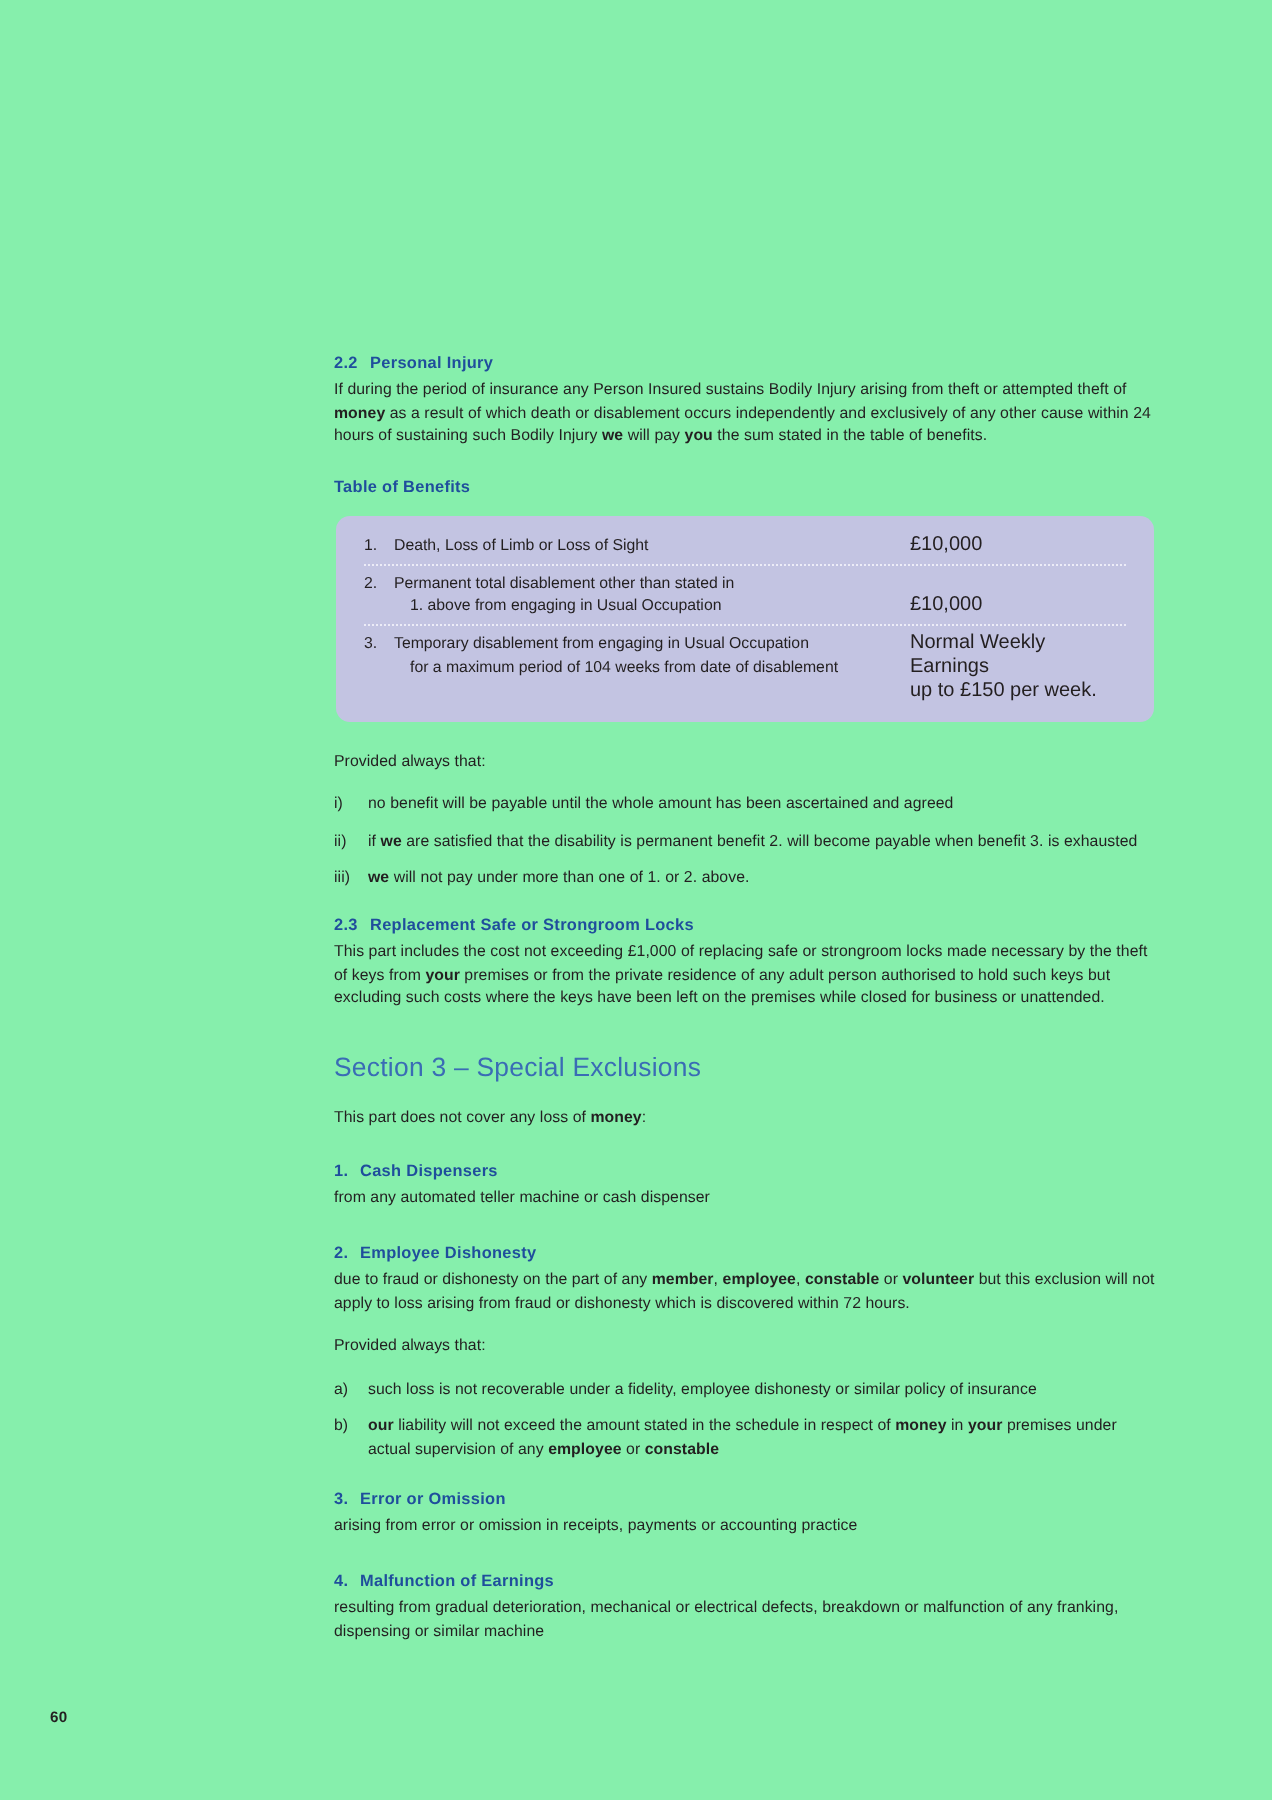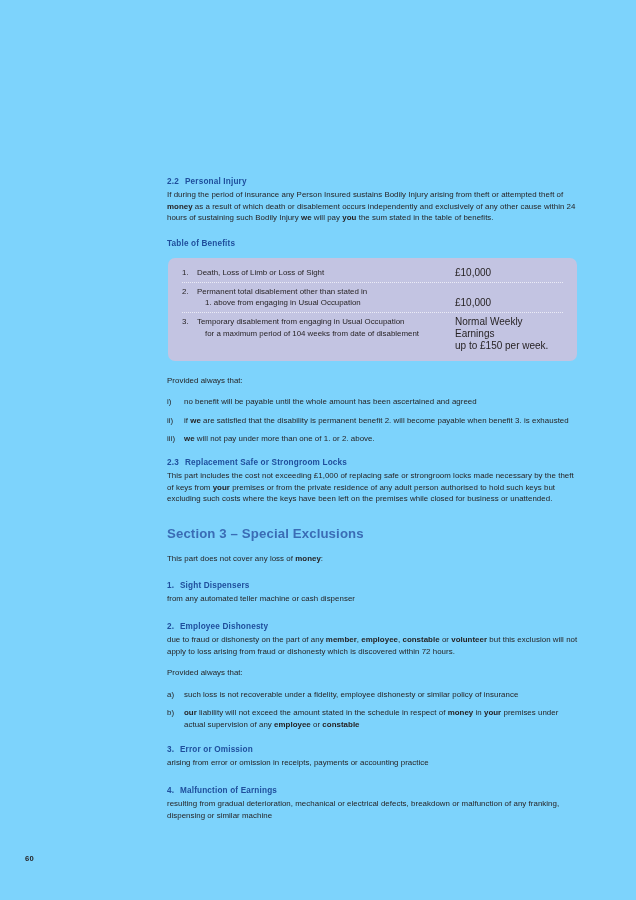--- a/index.html
+++ b/index.html
@@ -14,21 +14,21 @@
     font-family: "Liberation Sans", sans-serif;
     color: #231f20;
     overflow: hidden;
   }
 
   .page {
     position: absolute;
     left: 0; top: 0;
     width: 636px;
     height: 900px;
-    background: #7dd3fc;
+    background: #86efac;
   }
 
   .content {
     position: absolute;
     left: 167px;
     top: 176px;
     width: 411px;
   }
 
   
@@ -40,21 +40,21 @@
     letter-spacing: 0.02em;
     margin: 0 0 1px 0;
   }
   .sub-heading .num {
     display: inline-block;
     min-width: 18px;
   }
 
   .section-heading {
     color: #3a6cb5;
-    font-weight: bold;
+    font-weight: normal;
     font-size: 13.2px;
     line-height: 17px;
     letter-spacing: 0.01em;
     margin: 0;
   }
 
   .table-title {
     color: #1f4e9c;
     font-weight: bold;
     font-size: 8.2px;
@@ -252,21 +252,21 @@
 
     <div class="section-heading">Section 3 – Special Exclusions</div>
 
     <div class="sp-11"></div>
 
     <p class="body"><span>This part does not cover any loss of </span><b>money</b><span>:</span></p>
 
     <div class="sp-16"></div>
 
     <div class="item-heading">
-      <span class="num">1.</span><span>Sight Dispensers</span>
+      <span class="num">1.</span><span>Cash Dispensers</span>
     </div>
     <p class="body"><span>from any automated teller machine or cash dispenser</span></p>
 
     <div class="sp-16"></div>
 
     <div class="item-heading">
       <span class="num">2.</span><span>Employee Dishonesty</span>
     </div>
     <p class="body"><span>due to fraud or dishonesty on the part of any </span><b>member</b><span>, </span><b>employee</b><span>, </span><b>constable</b><span> or </span><b>volunteer</b><span> but this exclusion will not apply to loss arising from fraud or dishonesty which is discovered within 72 hours.</span></p>
 

